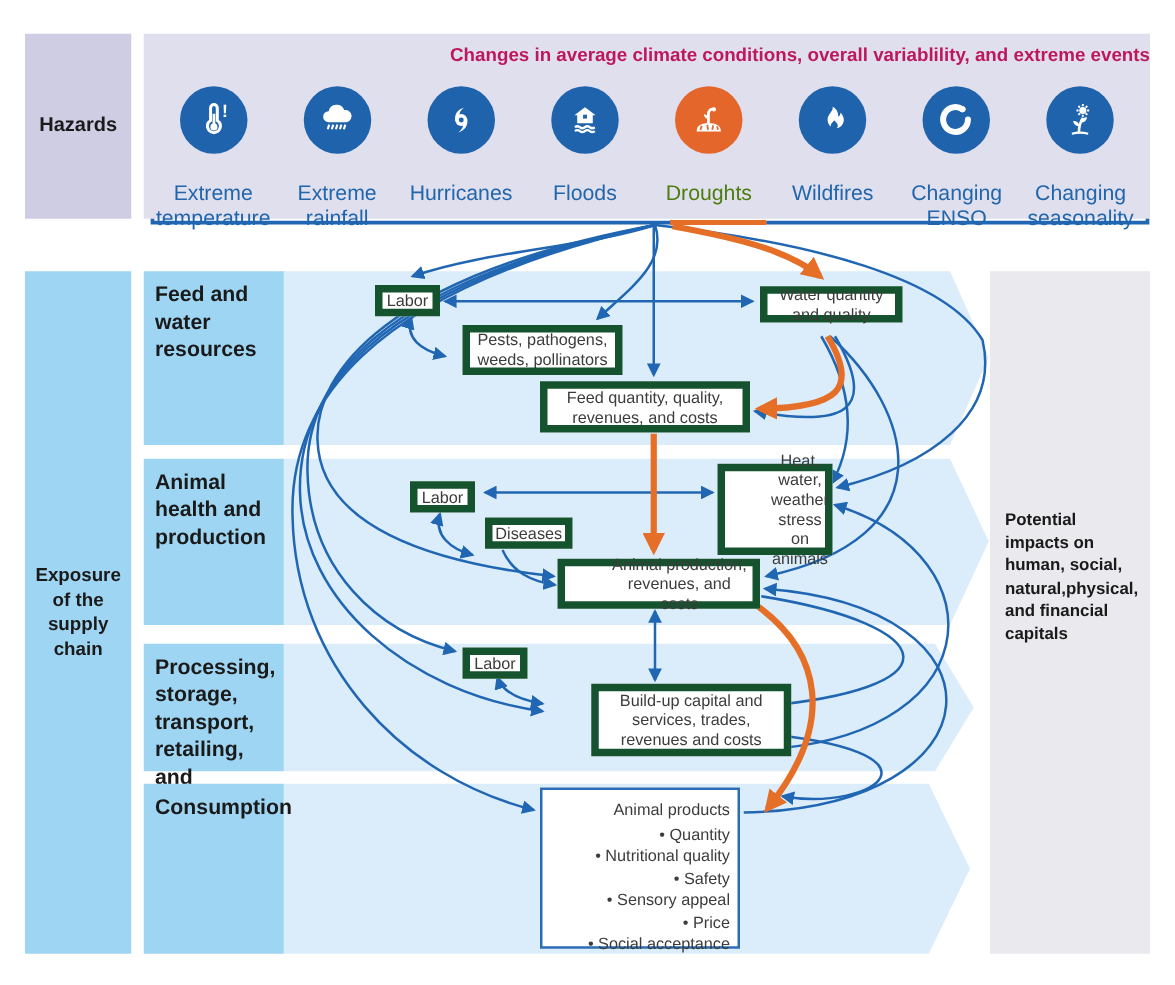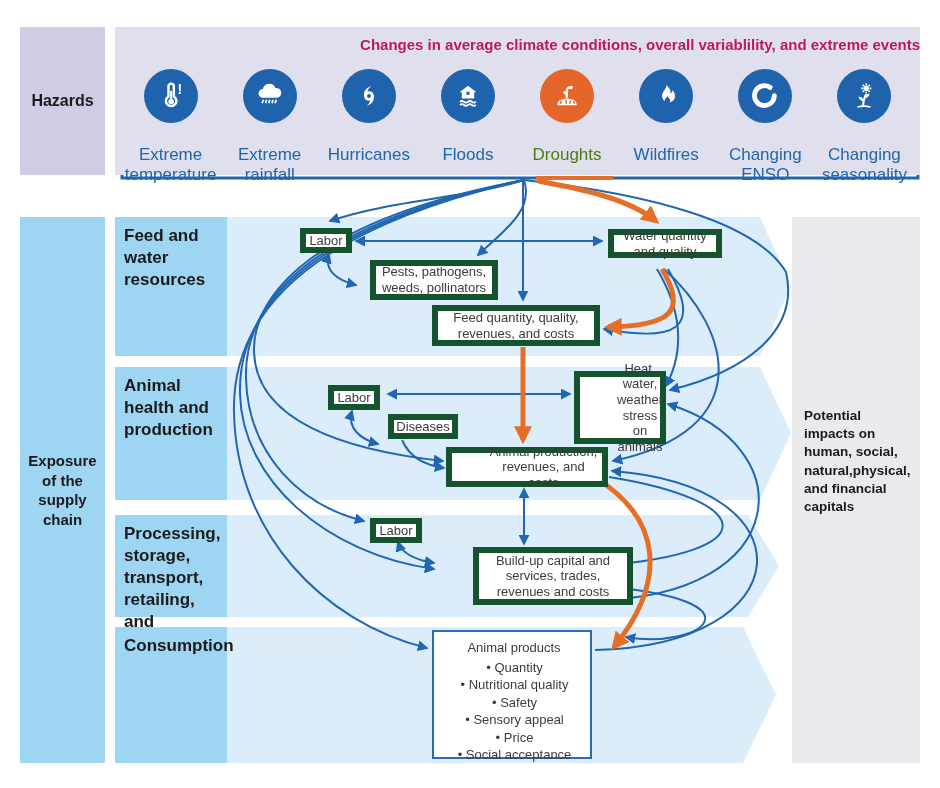--- a/index.html
+++ b/index.html
@@ -28,21 +28,21 @@
   .row-label{left:115px;width:112px;background:#9ed5f2;padding:8px 8px 0 9px;
     font-weight:bold;font-size:17px;line-height:1.3;}
   .impacts-panel{left:792px;top:217px;width:128px;height:546px;background:#e9e9ee;
     padding:190px 10px 0 12px;font-weight:bold;font-size:13.5px;line-height:1.35;}
 
   
   .node{background:#fff;border:6px solid #14532d;color:#3c3c3c;font-size:13px;
     line-height:1.2;display:flex;align-items:center;justify-content:center;
     text-align:center;padding:1px 4px;}
   .node-list{background:#fff;border:2px solid #2a6cb5;color:#3c3c3c;font-size:13px;
-    line-height:1.35;padding:7px 6px 0 10px;text-align:center;}
+    line-height:1.35;padding:7px 6px 0 10px;text-align:right;}
   .node-list ul{margin:2px 0 0 0;padding:0;list-style:none;}
   .node-list li{padding-left:1px;}
   .node-list li::before{content:"• ";}
 
   svg.flow{position:absolute;left:0;top:0;pointer-events:none;}
 </style>
 </head>
 <body>
 
 <svg class="flow" width="940" height="788" viewBox="0 0 940 788">

